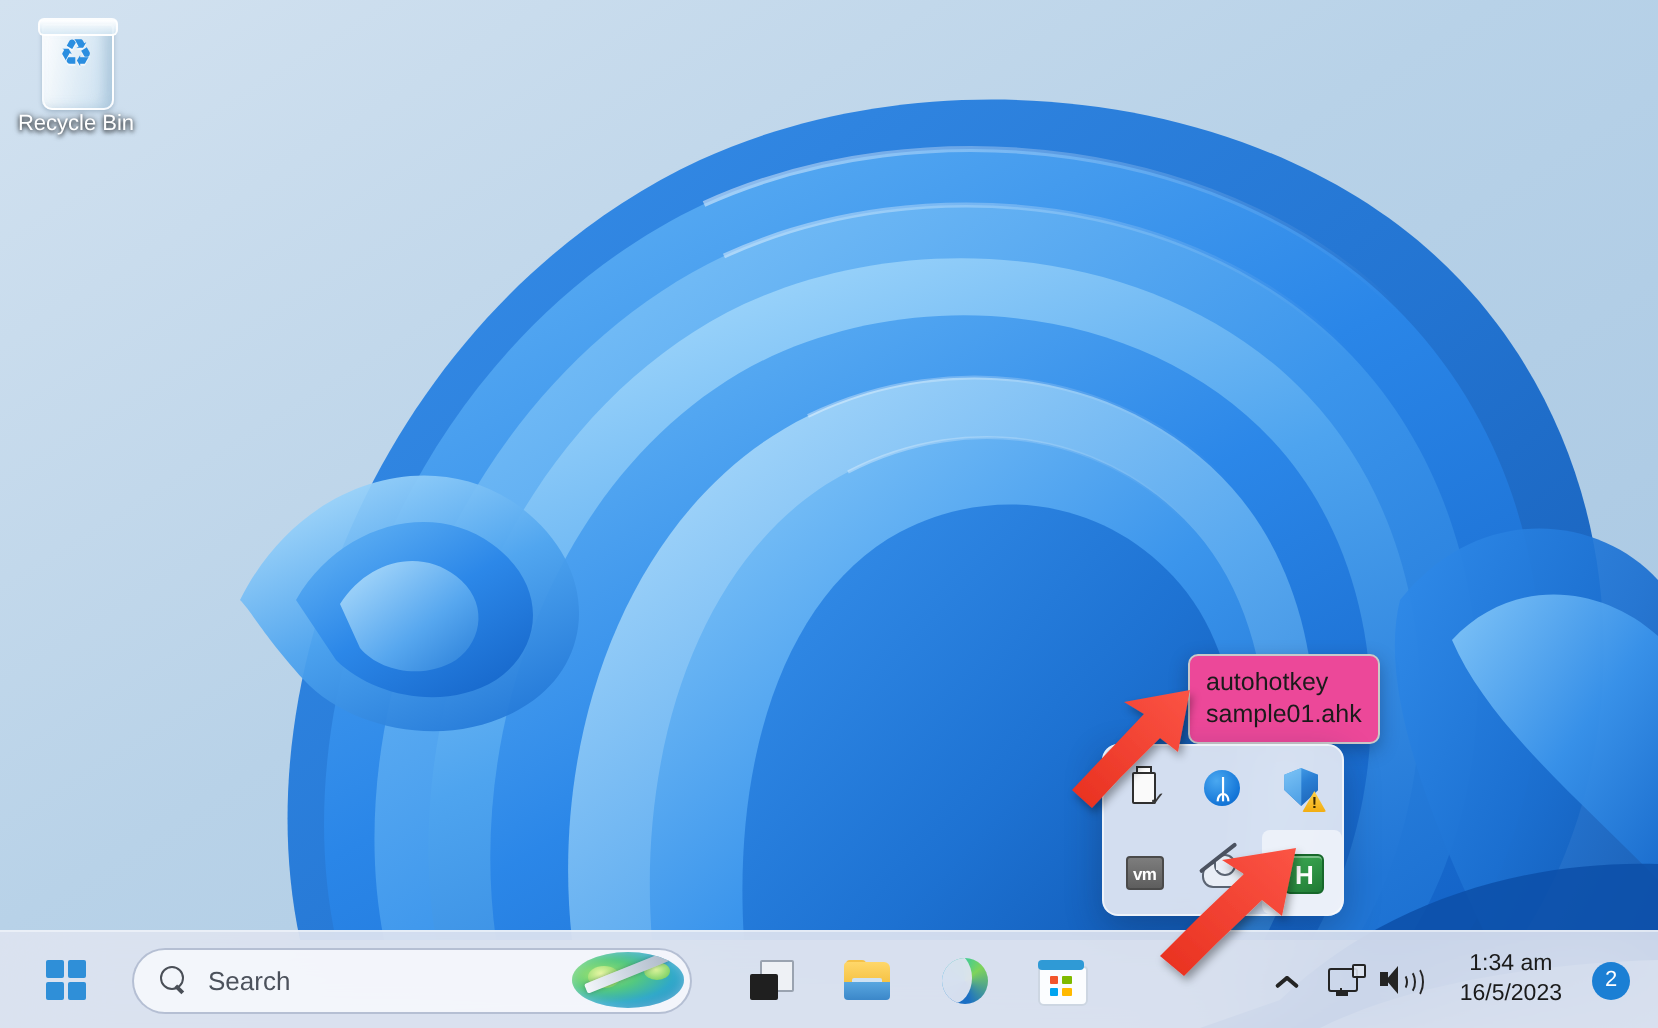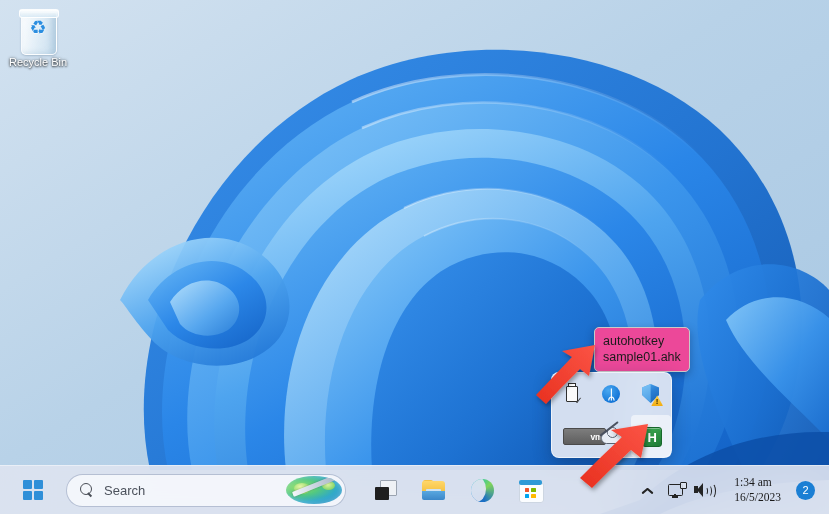--- a/index.html
+++ b/index.html
@@ -228,21 +228,20 @@
     border-radius: 2px;
     background: linear-gradient(180deg, #7d7d7d, #5e5e5e);
     border: 1px solid #4a4a4a;
     color: #fff;
     font-size: 8.5px;
     font-weight: bold;
     display: flex;
     align-items: center;
     justify-content: center;
     letter-spacing: -.3px;
-    padding-left: 24px;
   }
 
   
   .cloud {
     position: absolute;
     left: 1px;
     top: 6px;
     width: 20px;
     height: 11px;
     background: #e9eef6;
@@ -626,26 +625,25 @@
     border-radius: 50%;
     border-left-color: transparent;
     border-top-color: transparent;
     border-bottom-color: transparent;
   }
   .vol-w1 { left: 9px; top: 4.5px; width: 3px; height: 6px; }
   .vol-w2 { left: 11px; top: 2.5px; width: 5px; height: 10px; }
   .vol-w3 { left: 13px; top: .5px; width: 7px; height: 14px; }
 
   #clock {
-    text-align: left;
+    text-align: center;
     font-size: 11.5px;
     color: #1a1a1a;
     line-height: 15px;
     padding: 0 8px 0 6px;
-    font-family: Liberation Serif, serif;
   }
   #notif-badge {
     width: 19px; height: 19px;
     border-radius: 50%;
     background: #1b7fd4;
     color: #fff;
     font-size: 11px;
     display: flex;
     align-items: center;
     justify-content: center;

